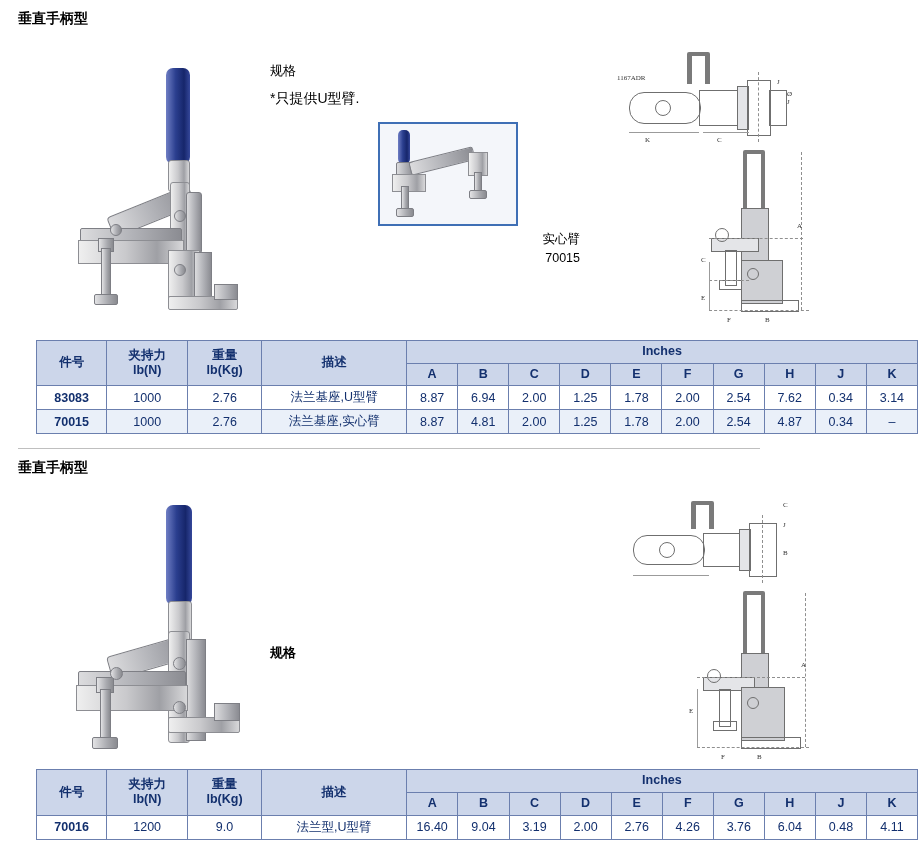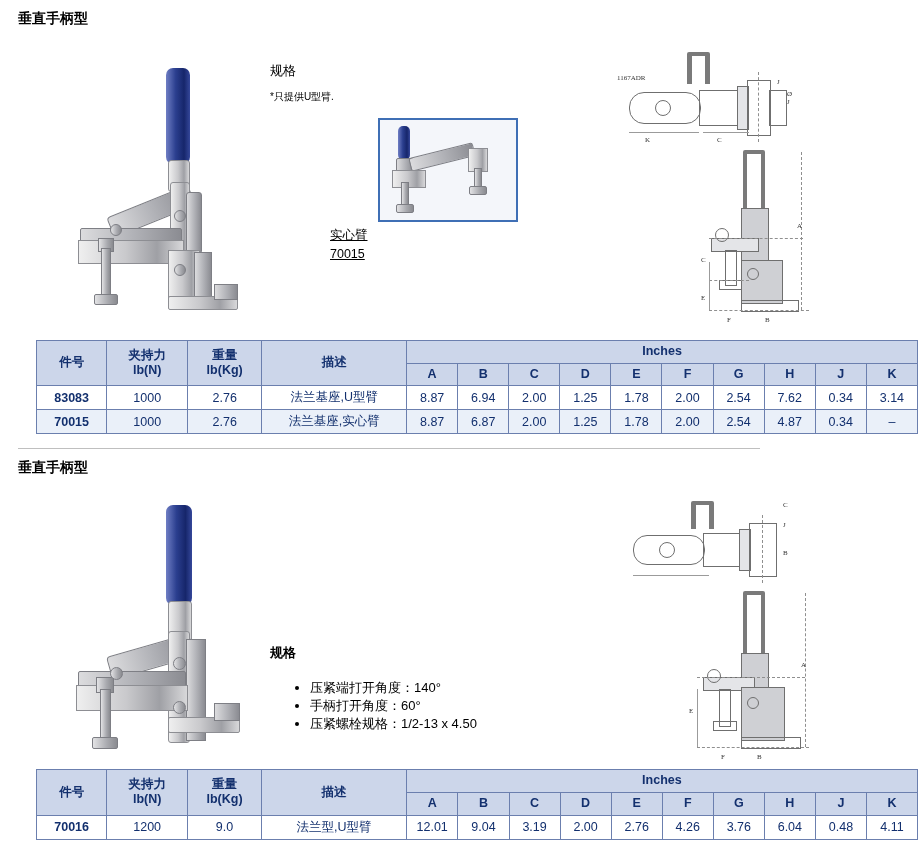--- a/index.html
+++ b/index.html
@@ -85,42 +85,41 @@
   .spec ul{
     margin:0 0 0 4px;
     padding-left:18px;
   }
   .spec li{
     margin-bottom:5px;
     font-size:12.5px;
     line-height:1.35;
   }
   .note{
-    font-size:10px;
+    font-size:14px;
   }
 
   
   .inset{
     margin-top:14px;
     width:136px;
     height:100px;
     border:2px solid #3f6fb5;
     background:#f4f6fa;
     position:relative;
     margin-left:108px;
     overflow:hidden;
   }
   .inset-cap{
     width:250px;
     margin-left:60px;
-    text-align:left;
+    text-align:right;
     font-size:12.5px;
     line-height:1.5;
     margin-top:4px;
-    text-decoration:underline;
   }
 
   
   .tech{
     flex:1 1 auto;
     position:relative;
     height:290px;
   }
   .tech2{
     flex:1 1 auto;
@@ -312,21 +311,21 @@
           <td class="dim">7.62</td>
           <td class="dim">0.34</td>
           <td class="dim">3.14</td>
         </tr>
         <tr class="alt">
           <td class="pn">70015</td>
           <td class="force">1000</td>
           <td class="weight">2.76</td>
           <td class="desc">法兰基座,实心臂</td>
           <td class="dim">8.87</td>
-          <td class="dim">6.87</td>
+          <td class="dim">4.81</td>
           <td class="dim">2.00</td>
           <td class="dim">1.25</td>
           <td class="dim">1.78</td>
           <td class="dim">2.00</td>
           <td class="dim">2.54</td>
           <td class="dim">4.87</td>
           <td class="dim">0.34</td>
           <td class="dim">–</td>
         </tr>
       </tbody>
@@ -353,25 +352,20 @@
         <div class="bolt" style="left:74px; top:256px; width:24px; height:10px; border-radius:2px;"></div>
         <div class="metal" style="left:150px; top:236px; width:70px; height:14px; border-radius:2px;"></div>
         <div class="metal-d" style="left:196px; top:222px; width:24px; height:16px;"></div>
         <div class="bolt" style="left:155px; top:176px; width:11px; height:11px; border-radius:50%;"></div>
         <div class="bolt" style="left:155px; top:220px; width:11px; height:11px; border-radius:50%;"></div>
         <div class="bolt" style="left:92px; top:186px; width:11px; height:11px; border-radius:50%;"></div>
       </div>
 
       <div class="spec2">
         <h4>规格</h4>
-        <ul>
-          <li>压紧端打开角度：140°</li>
-          <li>手柄打开角度：60°</li>
-          <li>压紧螺栓规格：1/2-13 x 4.50</li>
-        </ul>
       </div>
 
       <div class="tech2">
 
         <div class="tline" style="left:76px; top:22px; width:5px; height:26px;"></div>
         <div class="tline" style="left:94px; top:22px; width:5px; height:26px;"></div>
         <div class="tline" style="left:76px; top:20px; width:23px; height:4px; border-radius:3px;"></div>
         <div class="tbox" style="left:18px; top:54px; width:70px; height:28px; border-radius:14px;"></div>
         <div class="tbox" style="left:44px; top:61px; width:14px; height:14px; border-radius:50%;"></div>
         <div class="tbox" style="left:88px; top:52px; width:36px; height:32px;"></div>
@@ -431,21 +425,21 @@
           <th class="dim">J</th>
           <th class="dim">K</th>
         </tr>
       </thead>
       <tbody>
         <tr>
           <td class="pn">70016</td>
           <td class="force">1200</td>
           <td class="weight">9.0</td>
           <td class="desc">法兰型,U型臂</td>
-          <td class="dim">12.01</td>
+          <td class="dim">16.40</td>
           <td class="dim">9.04</td>
           <td class="dim">3.19</td>
           <td class="dim">2.00</td>
           <td class="dim">2.76</td>
           <td class="dim">4.26</td>
           <td class="dim">3.76</td>
           <td class="dim">6.04</td>
           <td class="dim">0.48</td>
           <td class="dim">4.11</td>
         </tr>

